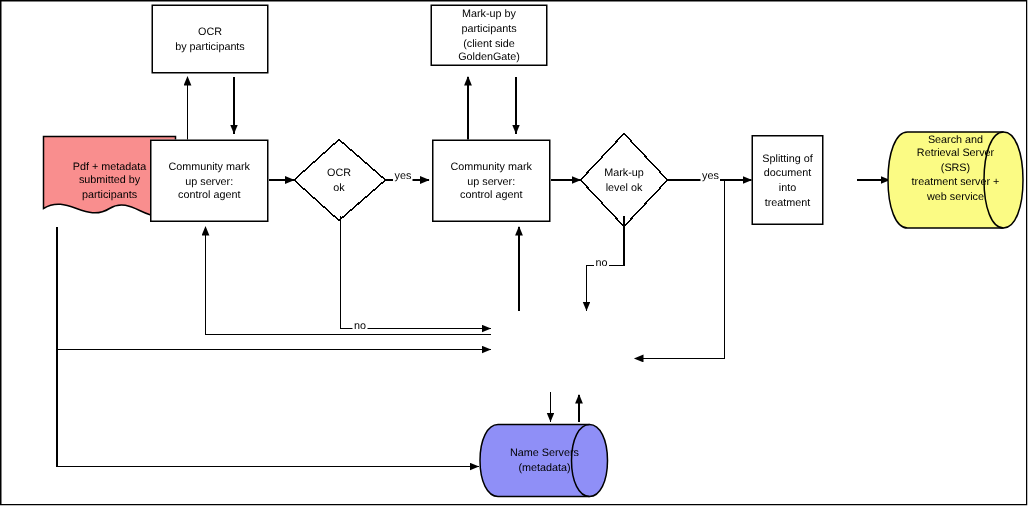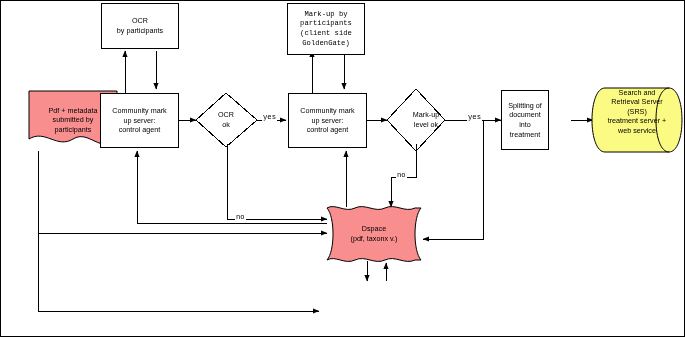--- a/index.html
+++ b/index.html
@@ -27,21 +27,20 @@
     border:1px solid #000000;
   }
   .edge-label{
     position:absolute;
     font-size:7.2px;
     line-height:8px;
     color:#000000;
     background:#ffffff;
     padding:0 1px;
     white-space:nowrap;
-    font-family:Liberation Mono, monospace;
   }
   .shape-wrap{position:absolute;}
   .shape-wrap svg{position:absolute;left:0;top:0;}
   .shape-wrap .txt{
     position:absolute;
     left:0;top:0;
     width:100%;height:100%;
     display:flex;align-items:center;justify-content:center;
     text-align:center;
     font-size:7.2px;
@@ -125,34 +124,34 @@
     <div class="txt">Community mark
 up server:
 control agent</div>
   </div>
 
   <div class="node" style="left:200px;top:104px;width:50px;height:30px;">
     <div class="txt">OCR
 ok</div>
   </div>
 
-  <div class="node proc" style="left:286px;top:2px;width:78px;height:52px;font-family:Liberation Mono, monospace;">
+  <div class="node proc" style="left:286px;top:2px;width:78px;height:41px;">
     <div class="txt">Mark-up by
 participants
 (client side
 GoldenGate)</div>
   </div>
 
   <div class="node proc" style="left:287px;top:92px;width:79px;height:55px;">
     <div class="txt">Community mark
 up server:
 control agent</div>
   </div>
 
-  <div class="node" style="left:400px;top:104px;width:50px;height:30px;text-align:center;">
+  <div class="node" style="left:390px;top:104px;width:50px;height:30px;text-align:center;">
     <div class="txt">Mark-up
 level ok</div>
   </div>
 
   <div class="node proc" style="left:500px;top:89px;width:48px;height:60px;">
     <div class="txt">Splitting of
 document into
 treatment</div>
   </div>
 
@@ -161,30 +160,28 @@
       <path d="M14,1 L78,1 C86,1 91,15 91,33 C91,51 86,65 78,65 L14,65 C6,65 1,51 1,33 C1,15 6,1 14,1 Z" fill="#fbfb84" stroke="#000000" stroke-width="1"></path>
       <path d="M78,1 C70,1 65,15 65,33 C65,51 70,65 78,65" fill="none" stroke="#000000" stroke-width="1"></path>
     </svg>
     <div class="txt" style="padding-right:22px;">Search and
 Retrieval Server
 (SRS)
 treatment server +
 web service</div>
   </div>
 
-  <div class="shape-wrap" style="left:322px;top:204px;width:102px;height:58px;">
-    <svg width="102" height="58" viewBox="0 0 102 58" xmlns="http://www.w3.org/2000/svg">
-      <path d="M4,3 C12,-2 22,8 32,3 C42,-2 52,8 62,3 C72,-2 82,8 92,3
-               L98,3 C90,12 90,46 98,55
-               L92,55 C82,60 72,50 62,55 C52,60 42,50 32,55 C22,60 12,50 4,55
-               C12,46 12,12 4,3 Z" fill="#f98e8e" stroke="#000000" stroke-width="1"></path>
+
+  <div class="shape-wrap" style="left:318px;top:281px;width:88px;height:50px;">
+    <svg width="88" height="50" viewBox="0 0 88 50" xmlns="http://www.w3.org/2000/svg">
+      <path d="M13,1 L74,1 C81,1 86,11 86,25 C86,39 81,49 74,49 L13,49 C6,49 1,39 1,25 C1,11 6,1 13,1 Z" fill="#8f8ff7" stroke="#000000" stroke-width="1"></path>
+      <path d="M74,1 C67,1 62,11 62,25 C62,39 67,49 74,49" fill="none" stroke="#000000" stroke-width="1"></path>
     </svg>
-    <div class="txt">Dspace
-(pdf, taxonx v.)</div>
+    <div class="txt" style="padding-right:20px;">Name Servers
+(metadata)</div>
   </div>
-
 
   <div class="edge-label" style="left:261px;top:112px;">yes</div>
   <div class="edge-label" style="left:234px;top:212px;">no</div>
   <div class="edge-label" style="left:466px;top:112px;">yes</div>
   <div class="edge-label" style="left:395px;top:170px;">no</div>
 
 </div>
 
 </body></html>

